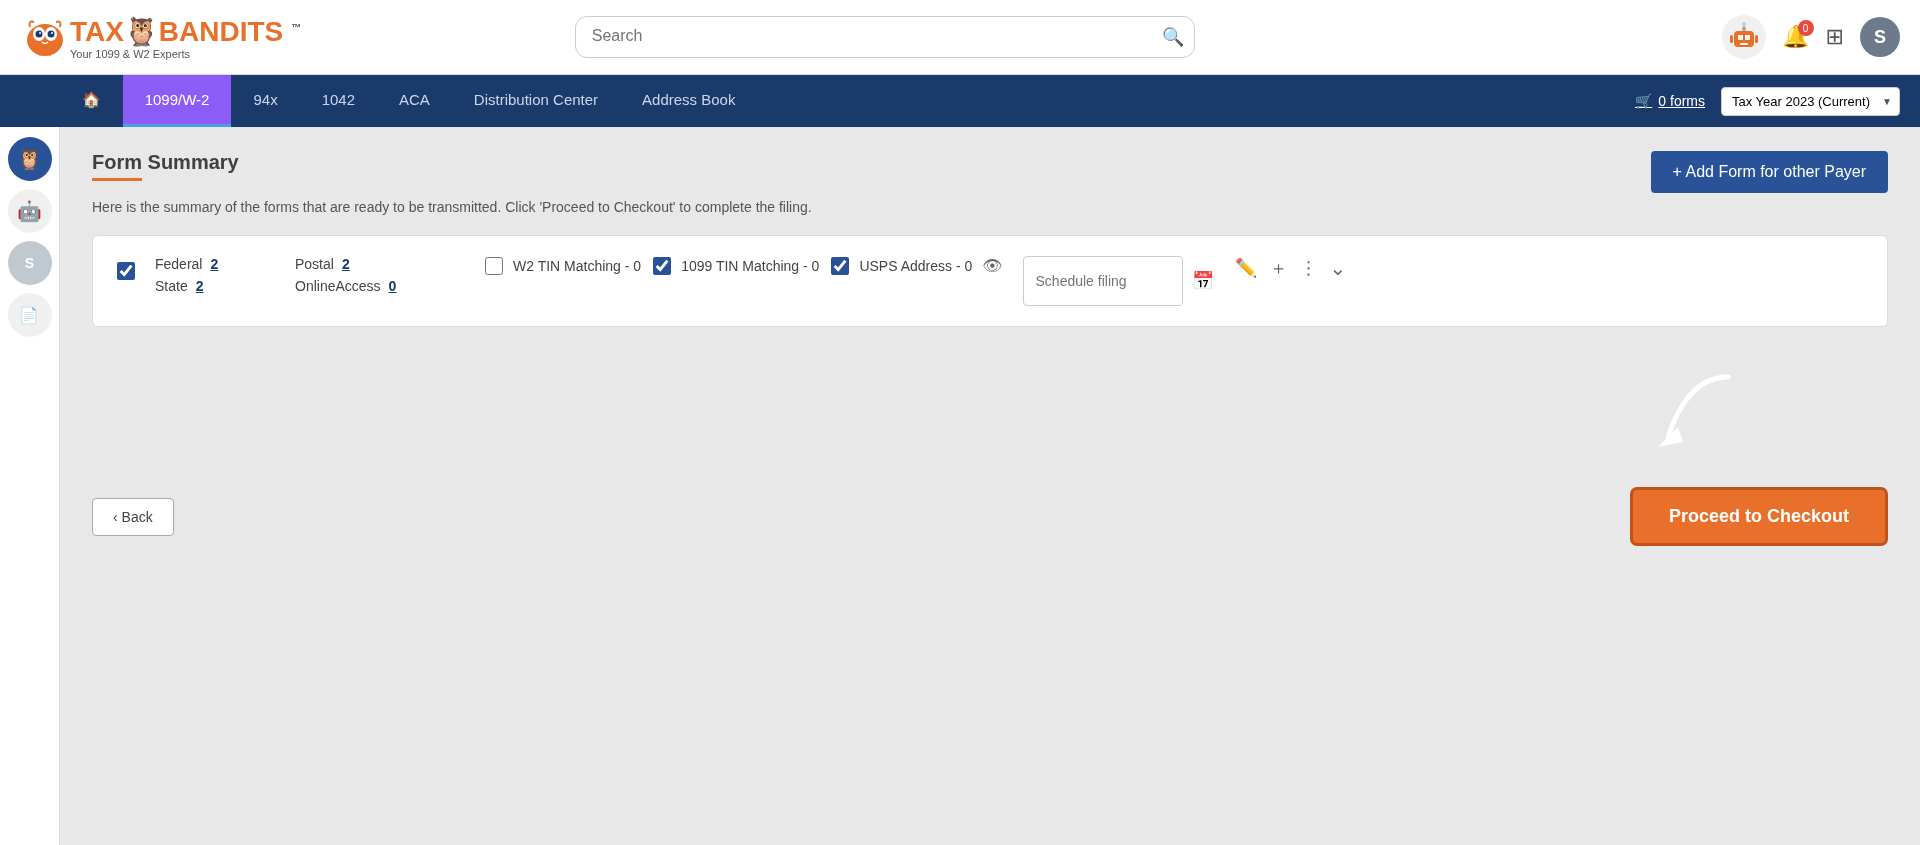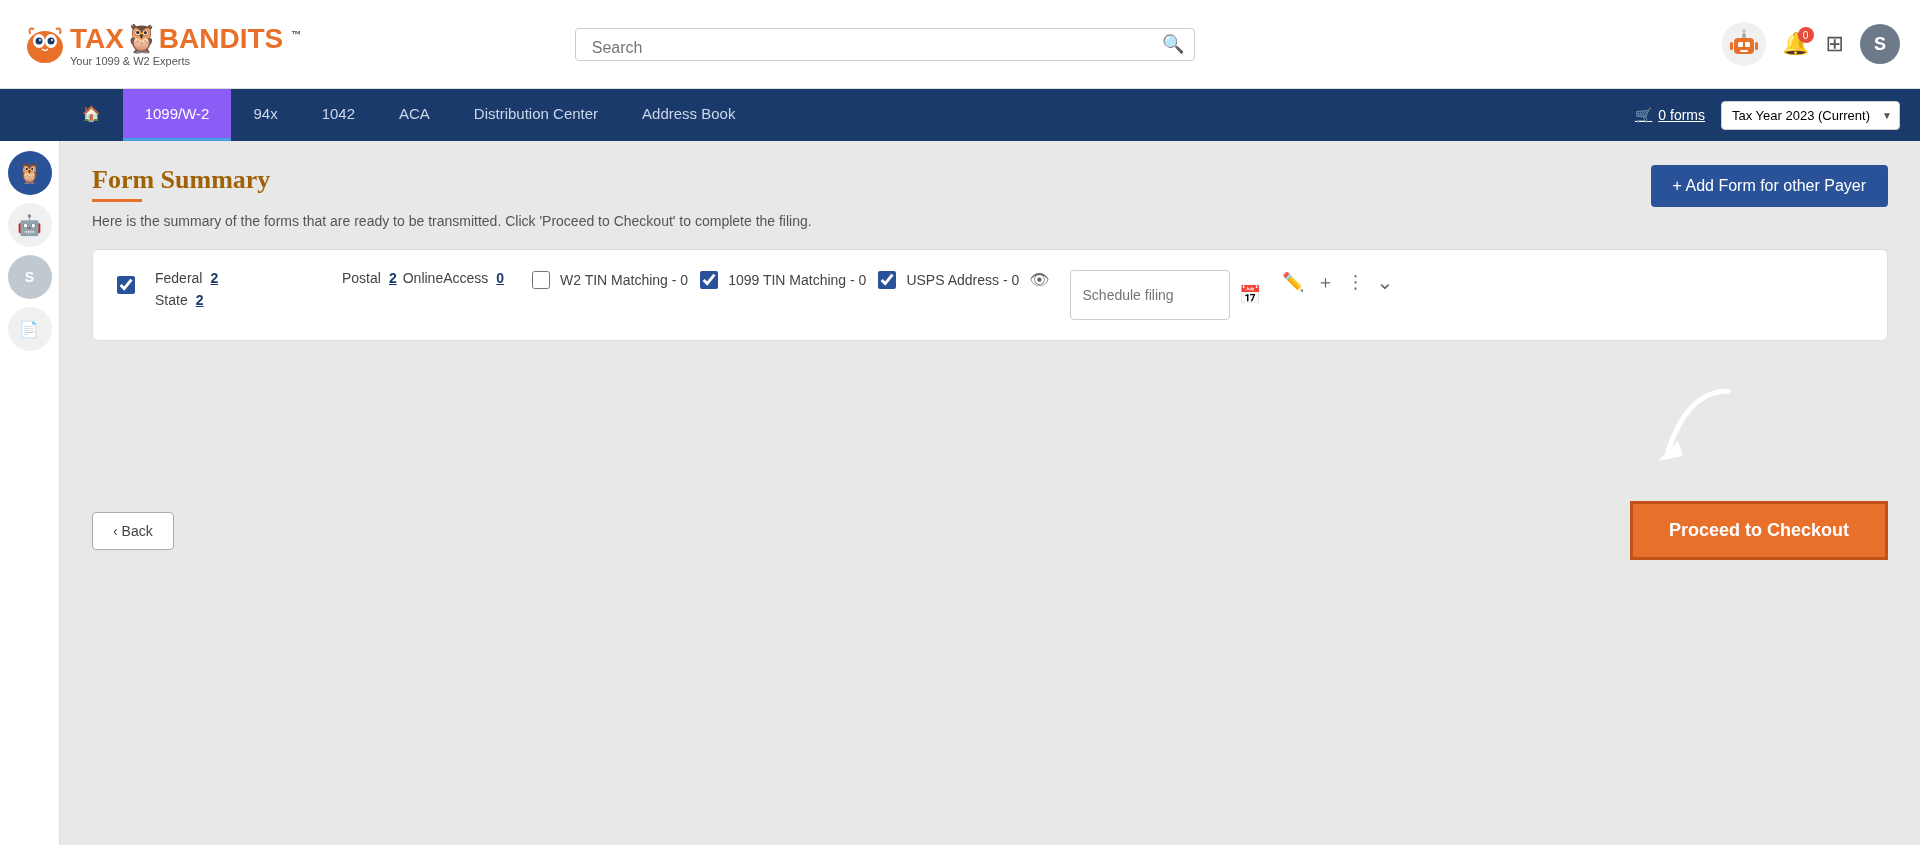--- a/index.html
+++ b/index.html
@@ -1,21 +1,21 @@
 <!DOCTYPE html>
 <html><head>
   <meta charset="utf-8">
   <style>
     * { box-sizing: border-box; margin: 0; padding: 0; }
     body { font-family: Arial, sans-serif; background: #e8e8e8; min-height: 845px; }
 
     
     .top-header {
       background: #fff;
-      height: 89px;
+      height: 75px;
       display: flex;
       align-items: center;
       padding: 0 20px;
       gap: 20px;
       border-bottom: 1px solid #ddd;
     }
     .logo-area {
       display: flex;
       flex-direction: column;
       align-items: flex-start;
@@ -36,23 +36,23 @@
       align-items: center;
     }
     .search-bar {
       flex: 1;
       max-width: 620px;
       position: relative;
       margin: 0 auto;
     }
     .search-bar input {
       width: 100%;
-      padding: 10px 40px 3px 16px;
+      padding: 10px 40px 12px 16px;
       border: 1px solid #ccc;
-      border-radius: 4px;
+      border-radius: 12px;
       font-size: 16px;
       outline: none;
     }
     .search-icon-btn {
       position: absolute;
       right: 10px;
       top: 50%;
       transform: translateY(-50%);
       background: none;
       border: none;
@@ -220,24 +220,23 @@
       background: #e8e8e8;
     }
 
     .page-title-row {
       display: flex;
       align-items: flex-start;
       justify-content: space-between;
       margin-bottom: 6px;
     }
     .page-title {
-      font-size: 26px;
+      font-size: 20px;
       font-weight: bold;
-      color: #a16207;
-      font-family: Liberation Serif, serif;
+      color: #404040;
     }
     .title-underline {
       width: 50px;
       height: 3px;
       background: #e8702a;
       margin-top: 4px;
     }
     .page-subtitle {
       color: #555;
       font-size: 14px;
@@ -304,24 +303,23 @@
       color: #444;
     }
     .count-num {
       color: #1a3a6b;
       font-weight: bold;
       text-decoration: underline;
       cursor: pointer;
     }
     .postal-counts {
       display: flex;
-      flex-direction: row;
+      flex-direction: column;
       gap: 6px;
       min-width: 170px;
-      margin-left: 47px;
     }
     .tin-checks {
       display: flex;
       flex-direction: row;
       gap: 12px;
       min-width: 220px;
     }
     .tin-row {
       display: flex;
       align-items: center;
@@ -406,21 +404,21 @@
       justify-content: space-between;
       align-items: center;
       margin-top: 20px;
     }
 
     
     .checkout-btn {
       background: #e8702a;
       color: #fff;
       border: 3px solid #c0521a;
-      border-radius: 0;
+      border-radius: 7px;
       padding: 16px 36px;
       font-size: 18px;
       font-weight: bold;
       cursor: pointer;
       white-space: nowrap;
       text-align: center;
     }
   </style>
 </head>
 <body>

